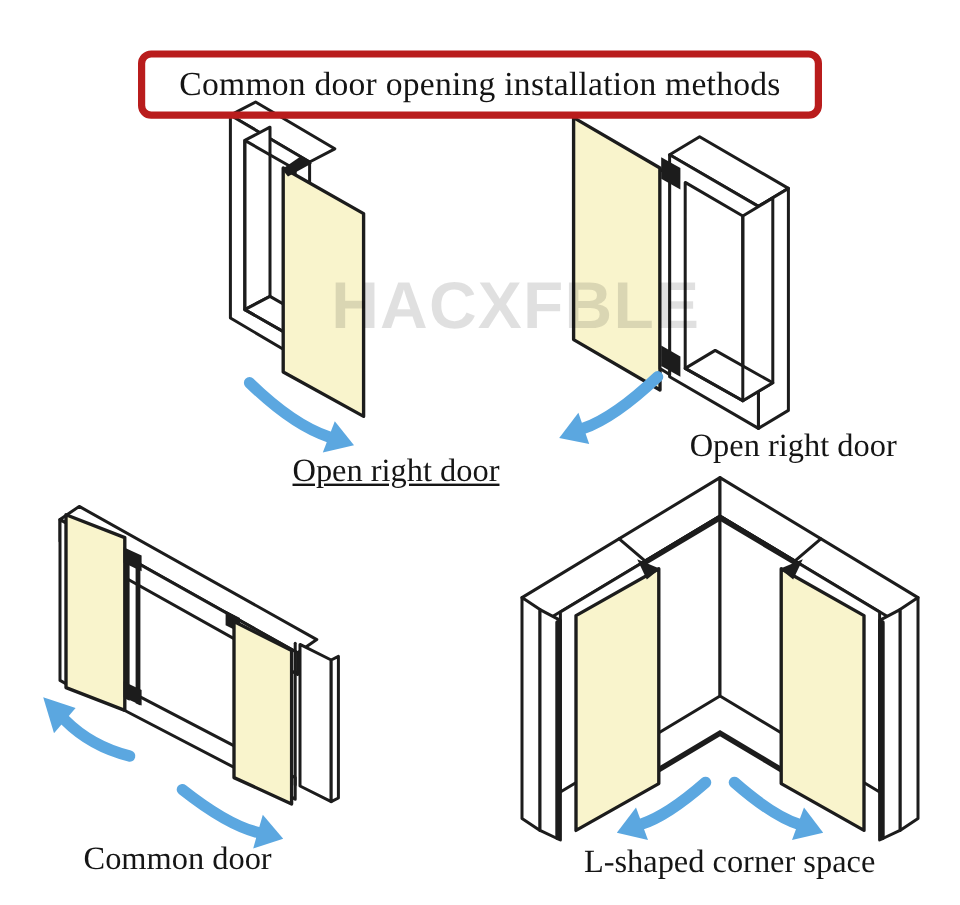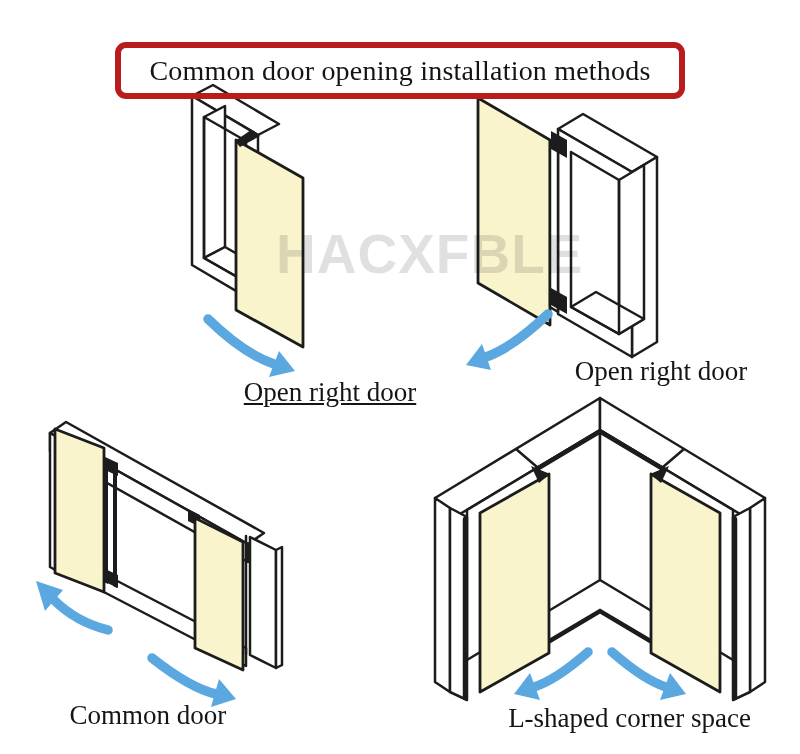--- a/index.html
+++ b/index.html
@@ -10,21 +10,21 @@
              border:6px solid #b91c1c;border-radius:11px;display:flex;align-items:center;
              justify-content:center;font-size:28px;color:#141414;z-index:2;
              letter-spacing:0.2px;background:transparent;margin-top:30px;}
   .watermark{position:absolute;left:276px;top:222px;font-family:"Liberation Sans", sans-serif;
              font-size:55px;font-weight:700;letter-spacing:1px;color:var(--wm, rgba(0,0,0,0.12));
              z-index:3;white-space:nowrap;pointer-events:none;}
   .cap{position:absolute;font-size:27px;color:#151515;text-align:center;z-index:2;white-space:nowrap;}
   .cap-open-right{left:226px;top:377px;width:208px;text-decoration:underline;}
   .cap-open-left{left:563px;top:356px;width:196px;}
   .cap-double{left:58px;top:700px;width:180px;}
-  .cap-corner{left:465px;top:703px;width:286px;text-align:right;}
+  .cap-corner{left:465px;top:703px;width:286px;}
   
   .face{fill:#ffffff;stroke:var(--line,#1c1c1c);stroke-width:2.5;stroke-linejoin:round;}
   .hole{fill:none;stroke:var(--line,#1c1c1c);stroke-width:2.5;stroke-linejoin:round;}
   .ln{fill:none;stroke:var(--line,#1c1c1c);stroke-width:2.5;stroke-linecap:round;}
   .thick{fill:none;stroke:var(--line,#1c1c1c);stroke-width:4.5;stroke-linecap:round;}
   .door{fill:var(--door-fill,#f9f4cc);stroke:var(--line,#1c1c1c);stroke-width:2.8;stroke-linejoin:round;}
   .blk{fill:var(--line,#1c1c1c);stroke:none;}
   .arrow-shaft{fill:none;stroke:var(--arrow,#5ba7e0);stroke-width:9.5;stroke-linecap:round;}
   .arrow-head{fill:var(--arrow,#5ba7e0);stroke:none;}
 </style>

